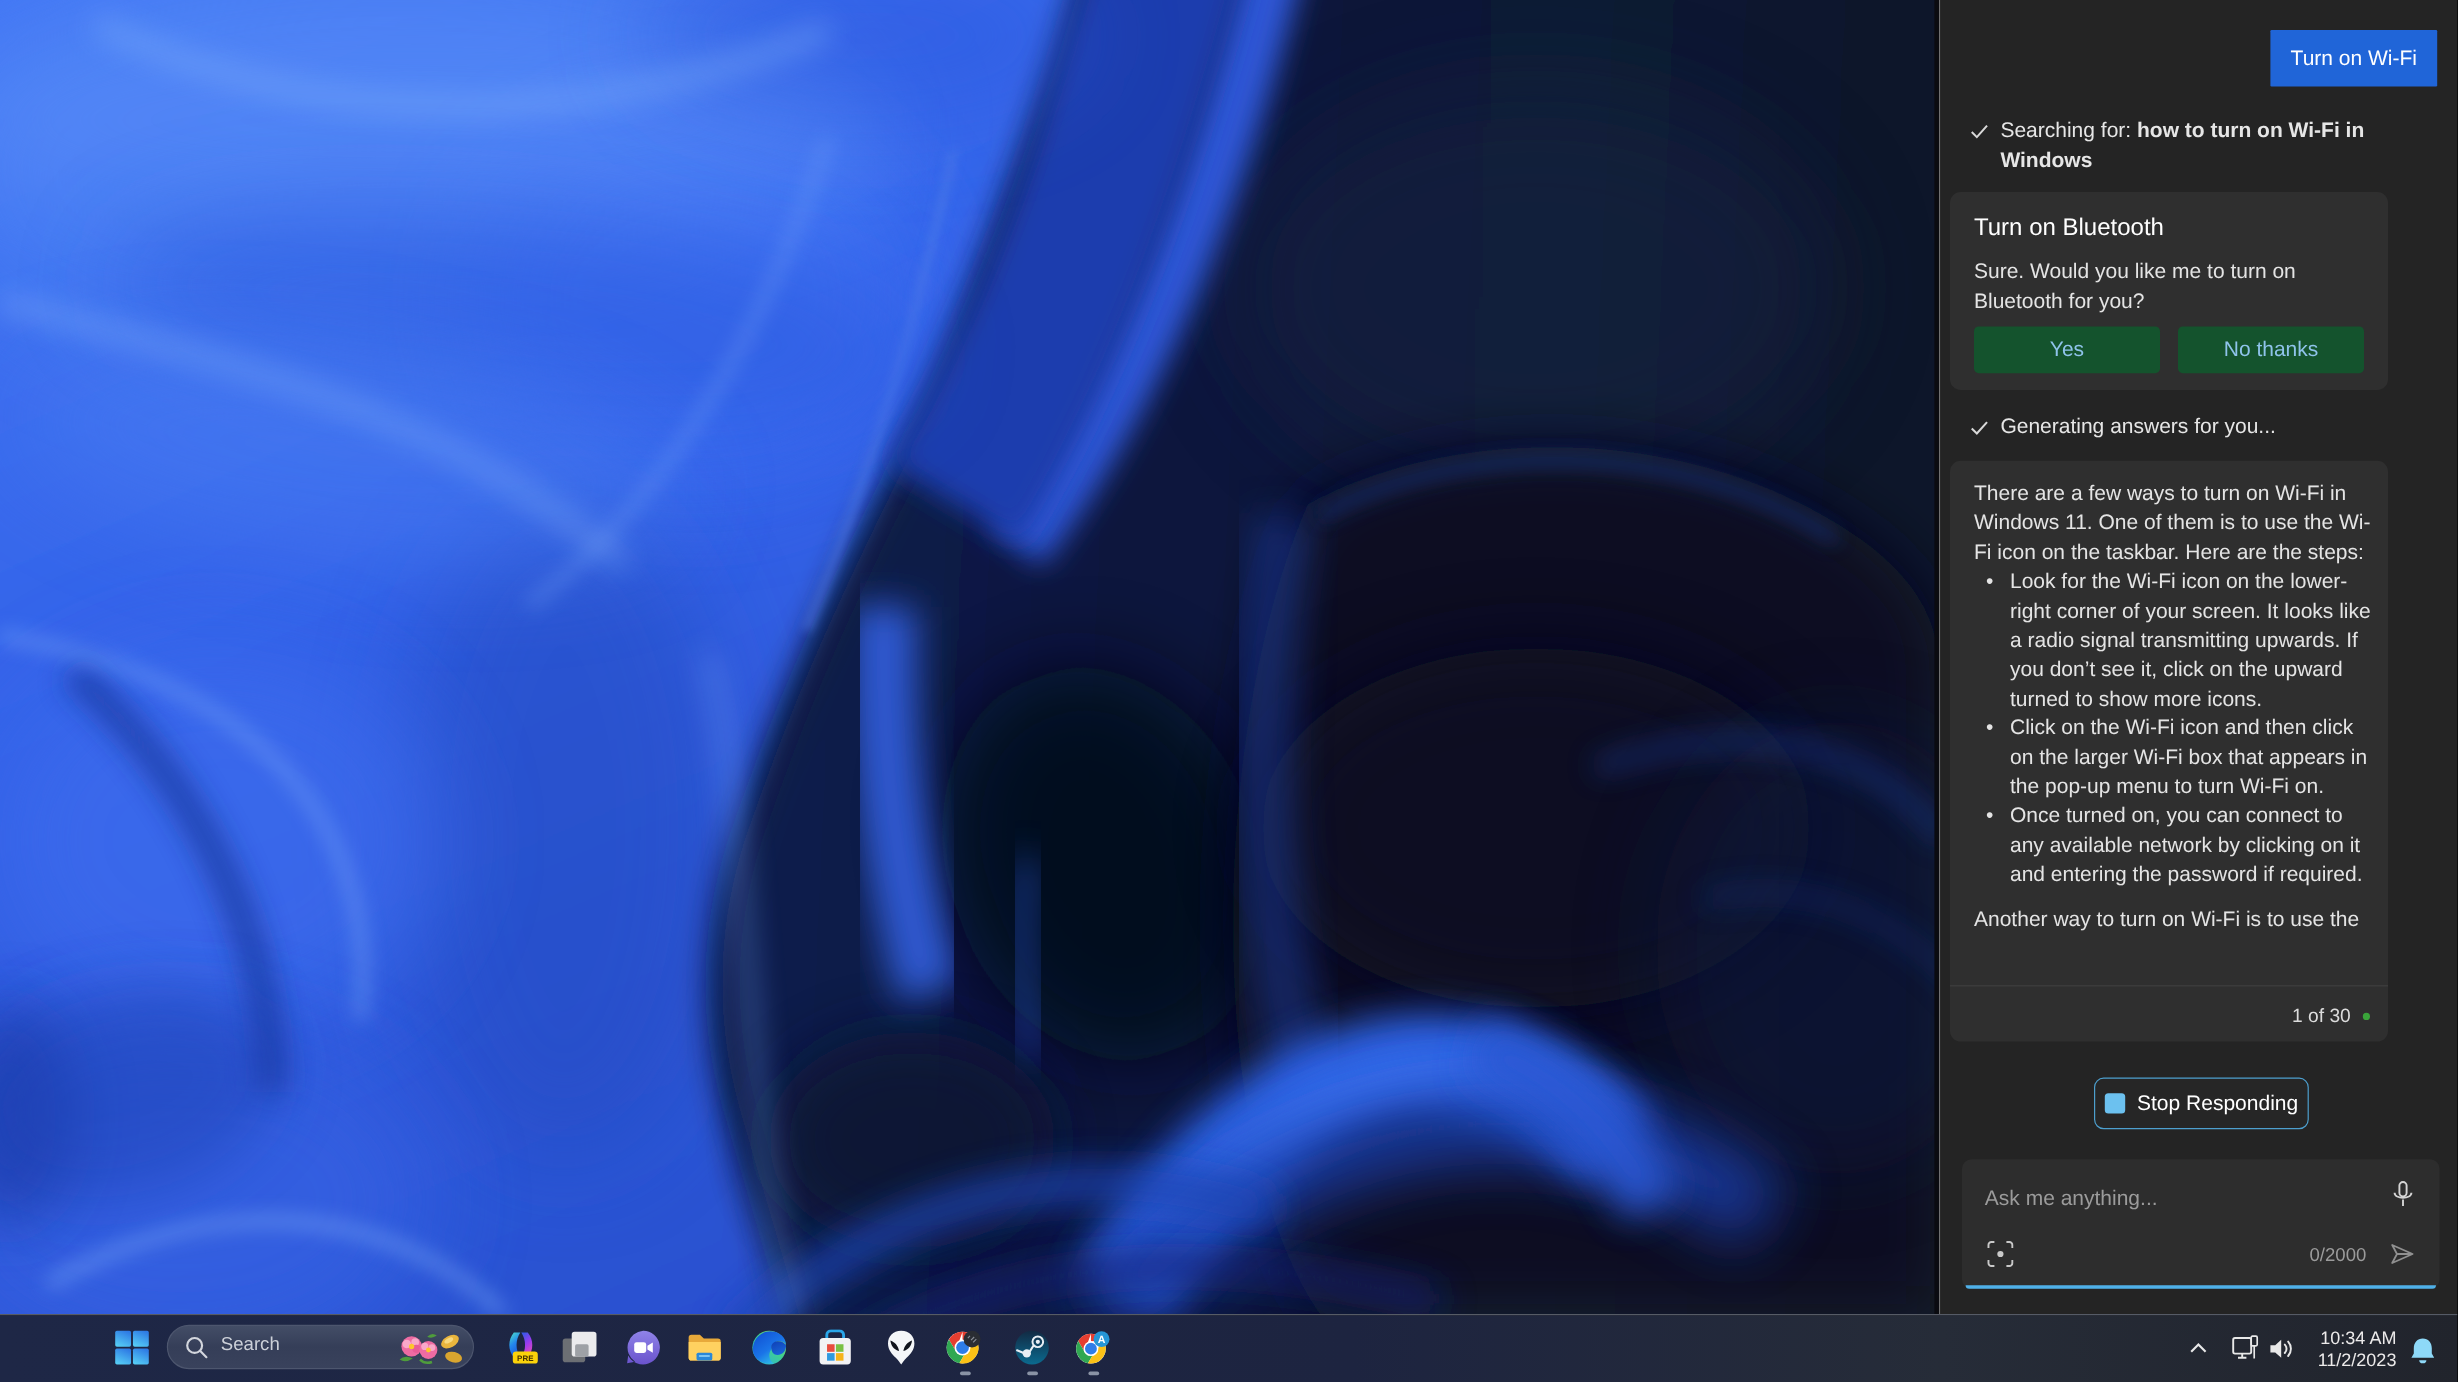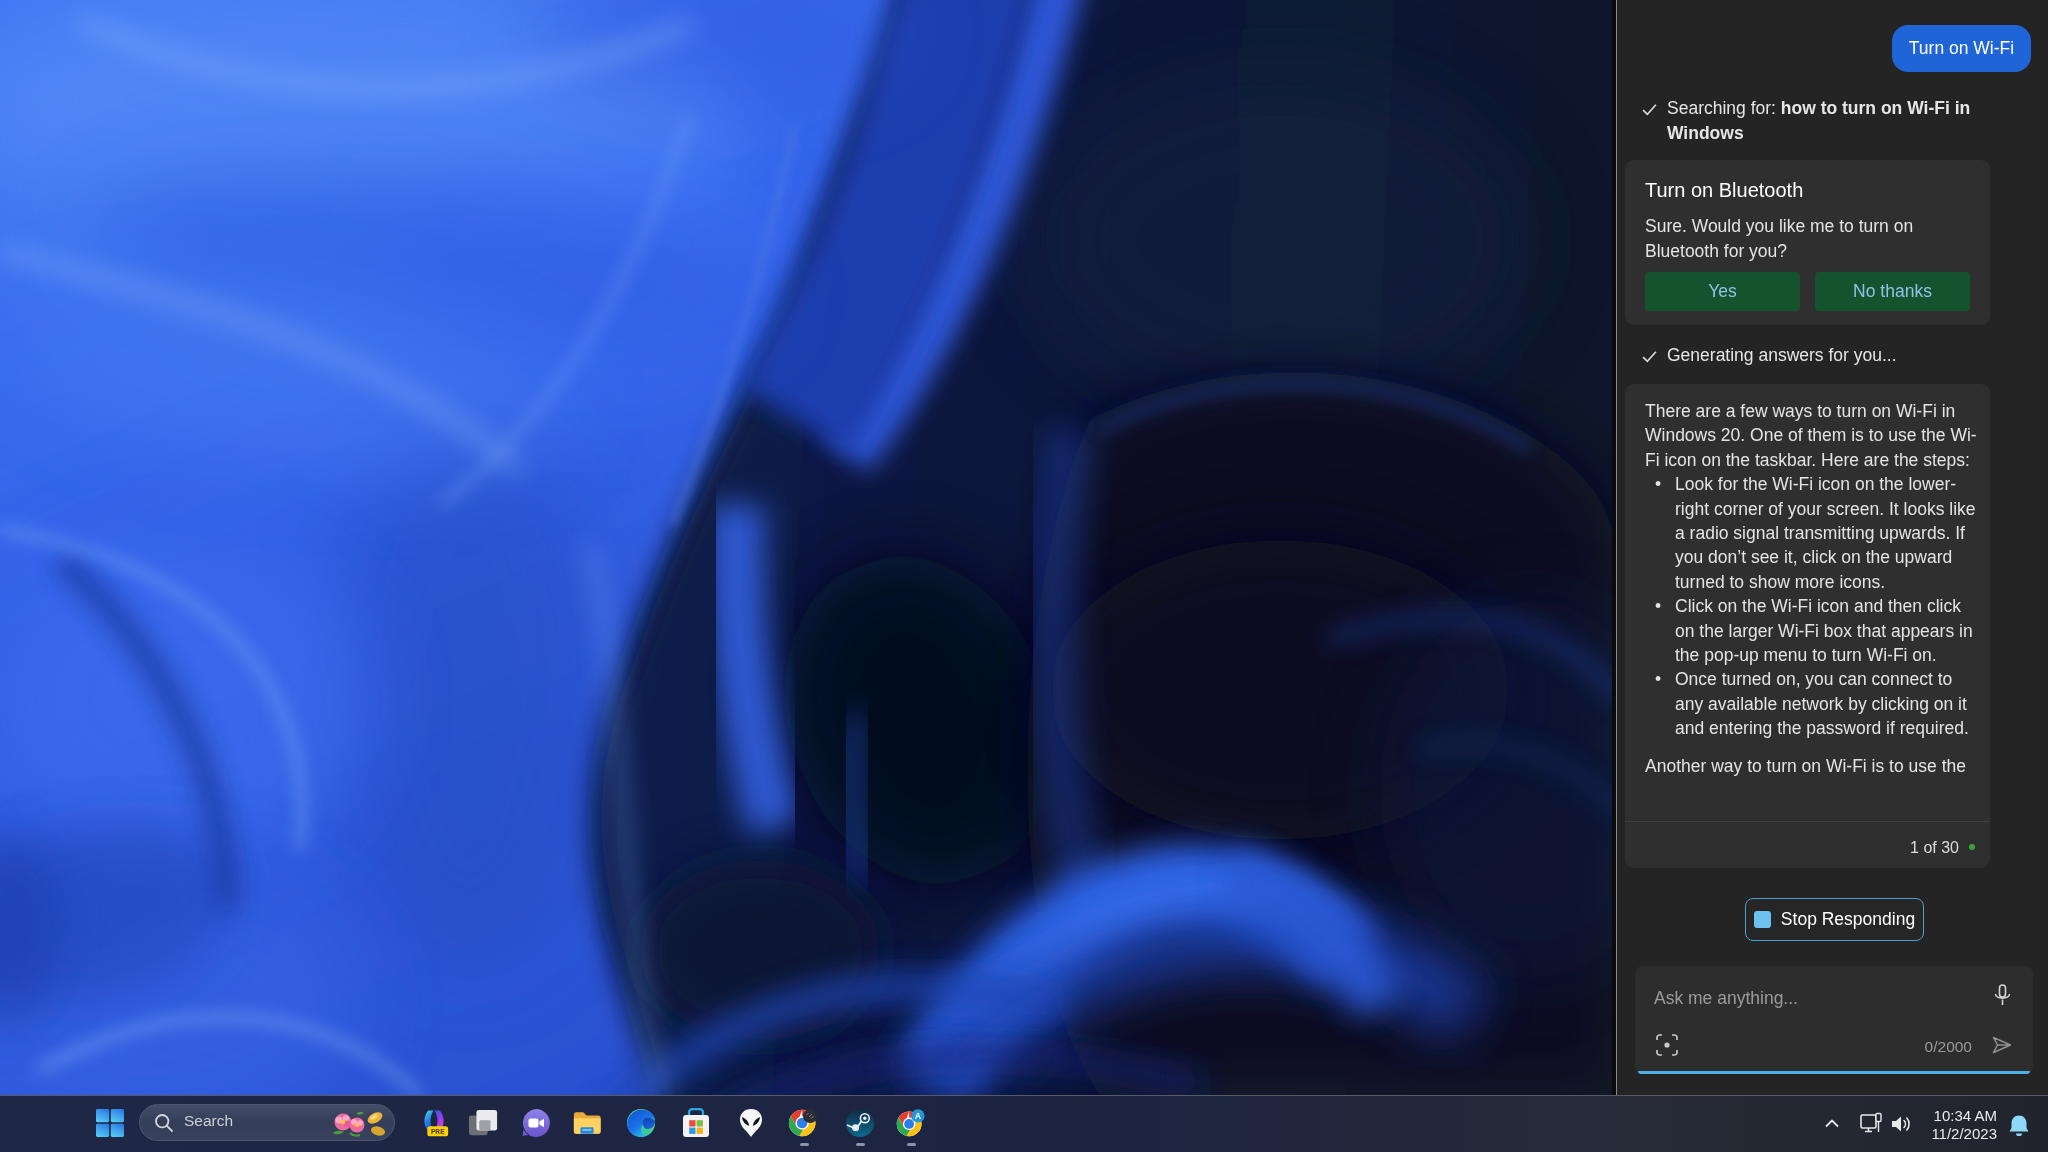--- a/index.html
+++ b/index.html
@@ -8,21 +8,21 @@
   #desktop { position:absolute; left:0; top:0; width:1616px; height:1095px; overflow:hidden; }
   #panel { position:absolute; left:1617px; top:0; width:431px; height:1095px; background:#242424; }
   #panelborder { position:absolute; left:1616px; top:0; width:1px; height:1095px; background:#8a8a8a; }
   #panelshadow { position:absolute; left:1612px; top:0; width:4px; height:1095px; background:#0a0b10; }
   #taskbar { position:absolute; left:0; top:1095px; width:2048px; height:57px;
     background:linear-gradient(90deg,#1e2746 0%,#1d2440 55%,#262c38 79%,#21242c 100%);
     border-top:1px solid #565b66; }
 
   
   .btn-wifi { position:absolute; left:275px; top:25px; width:139px; height:47px;
-    background:#2065d8; border-radius:16px; color:#fff; font-size:17.5px;
+    background:#2065d8; border-radius:1px; color:#fff; font-size:17.5px;
     display:flex; align-items:center; justify-content:center; }
   .chkrow { position:absolute; color:#e6e6e6; font-size:17.5px; line-height:25px; }
   .chk { position:absolute; left:-26px; top:5px; }
   .card { position:absolute; left:8px; width:365px; background:#2f2f2f; border-radius:9px; color:#e4e4e4; }
   .card1 { top:160px; height:165px; }
   .card1 h3 { font-size:20px; color:#fff; font-weight:400; padding:19px 0 0 20px; }
   .card1 .body { padding:12px 0 0 20px; font-size:17.5px; line-height:25px; }
   .cbtn { position:absolute; top:112px; width:155px; height:39px; background:#14532d;
     border-radius:4px; color:#8fc3ea; font-size:17.5px; display:flex; align-items:center; justify-content:center; }
   .card2 { top:384px; height:484px; font-size:17.5px; line-height:24.4px; }
@@ -175,21 +175,21 @@
   <div class="chkrow" style="left:50px; top:343px;">
     <svg class="chk" width="17" height="17" viewBox="0 0 16 16">
         <path d="M2 8.5 L6 12.5 L14 3.5" stroke="#d8d8d8" stroke-width="1.6" fill="none"></path>
       </svg>
     <div class="line">Generating answers for you...</div>
   </div>
 
   <div class="card card2">
     <div class="para1">
       <div class="line">There are a few ways to turn on Wi-Fi in</div>
-      <div class="line">Windows 20. One of them is to use the Wi-</div>
+      <div class="line">Windows 11. One of them is to use the Wi-</div>
       <div class="line">Fi icon on the taskbar. Here are the steps:</div>
     </div>
     <div class="bullets">
       <div class="bullet">
         <div class="line">Look for the Wi-Fi icon on the lower-</div>
         <div class="line">right corner of your screen. It looks like</div>
         <div class="line">a radio signal transmitting upwards. If</div>
         <div class="line">you don’t see it, click on the upward</div>
         <div class="line">turned to show more icons.</div>
       </div>

